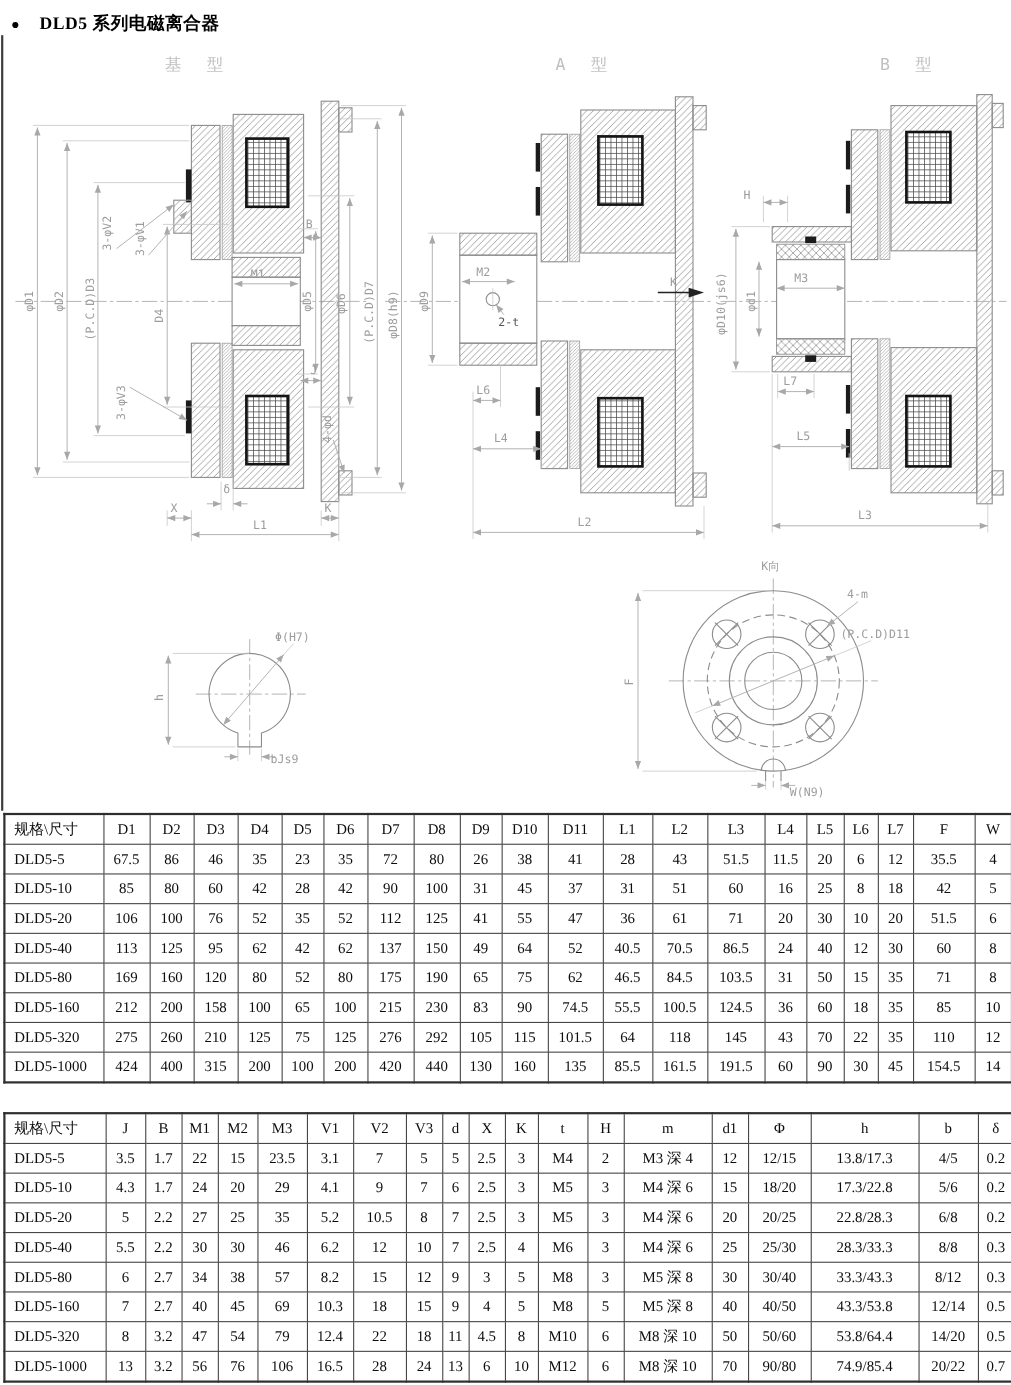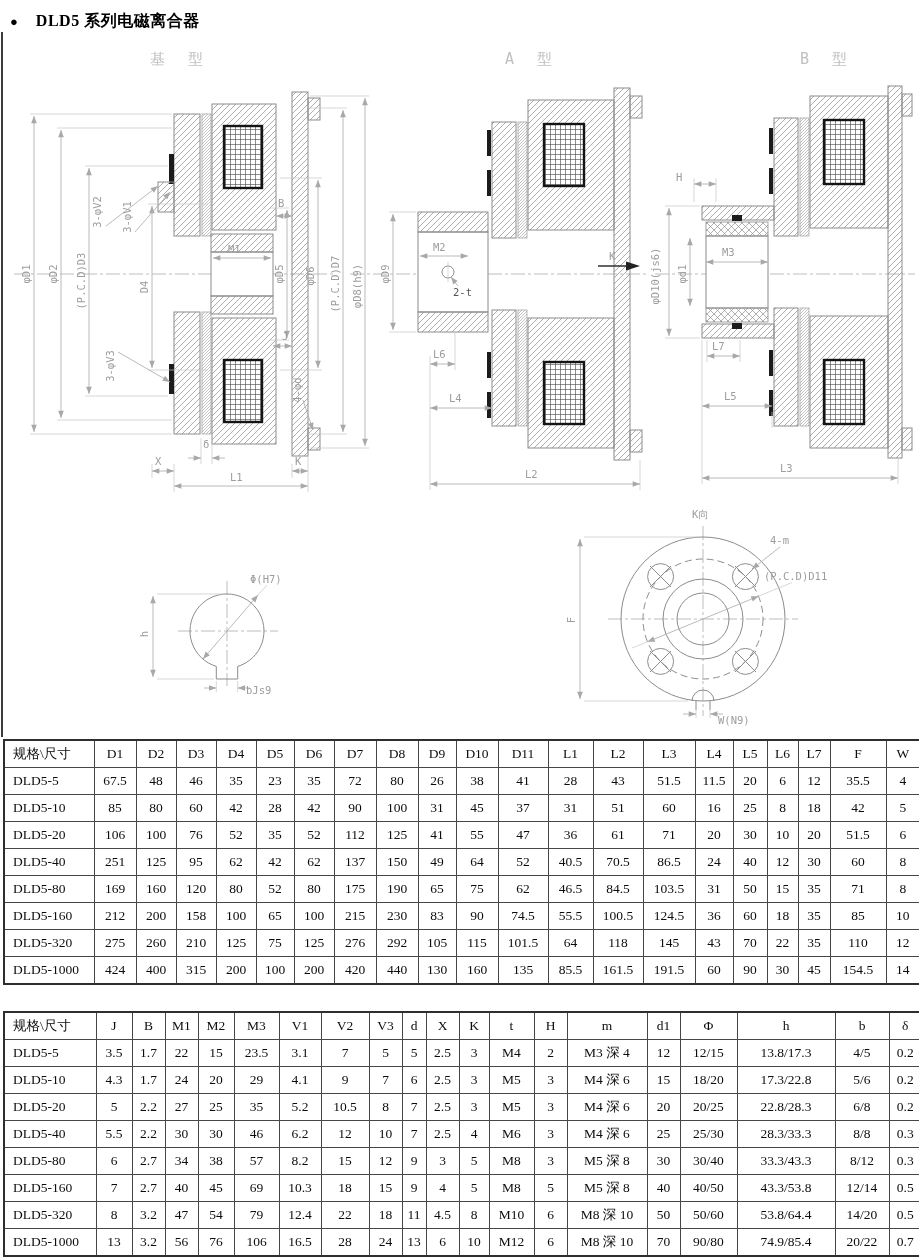--- a/index.html
+++ b/index.html
@@ -386,21 +386,21 @@
           <th>L6</th>
           <th>L7</th>
           <th>F</th>
           <th>W</th>
         </tr>
       </thead>
     <tbody>
         <tr>
           <td class="rowlabel">DLD5-5</td>
           <td>67.5</td>
-          <td>48</td>
+          <td>86</td>
           <td>46</td>
           <td>35</td>
           <td>23</td>
           <td>35</td>
           <td>72</td>
           <td>80</td>
           <td>26</td>
           <td>38</td>
           <td>41</td>
           <td>28</td>
@@ -454,21 +454,21 @@
           <td>71</td>
           <td>20</td>
           <td>30</td>
           <td>10</td>
           <td>20</td>
           <td>51.5</td>
           <td>6</td>
         </tr>
         <tr>
           <td class="rowlabel">DLD5-40</td>
-          <td>251</td>
+          <td>113</td>
           <td>125</td>
           <td>95</td>
           <td>62</td>
           <td>42</td>
           <td>62</td>
           <td>137</td>
           <td>150</td>
           <td>49</td>
           <td>64</td>
           <td>52</td>

